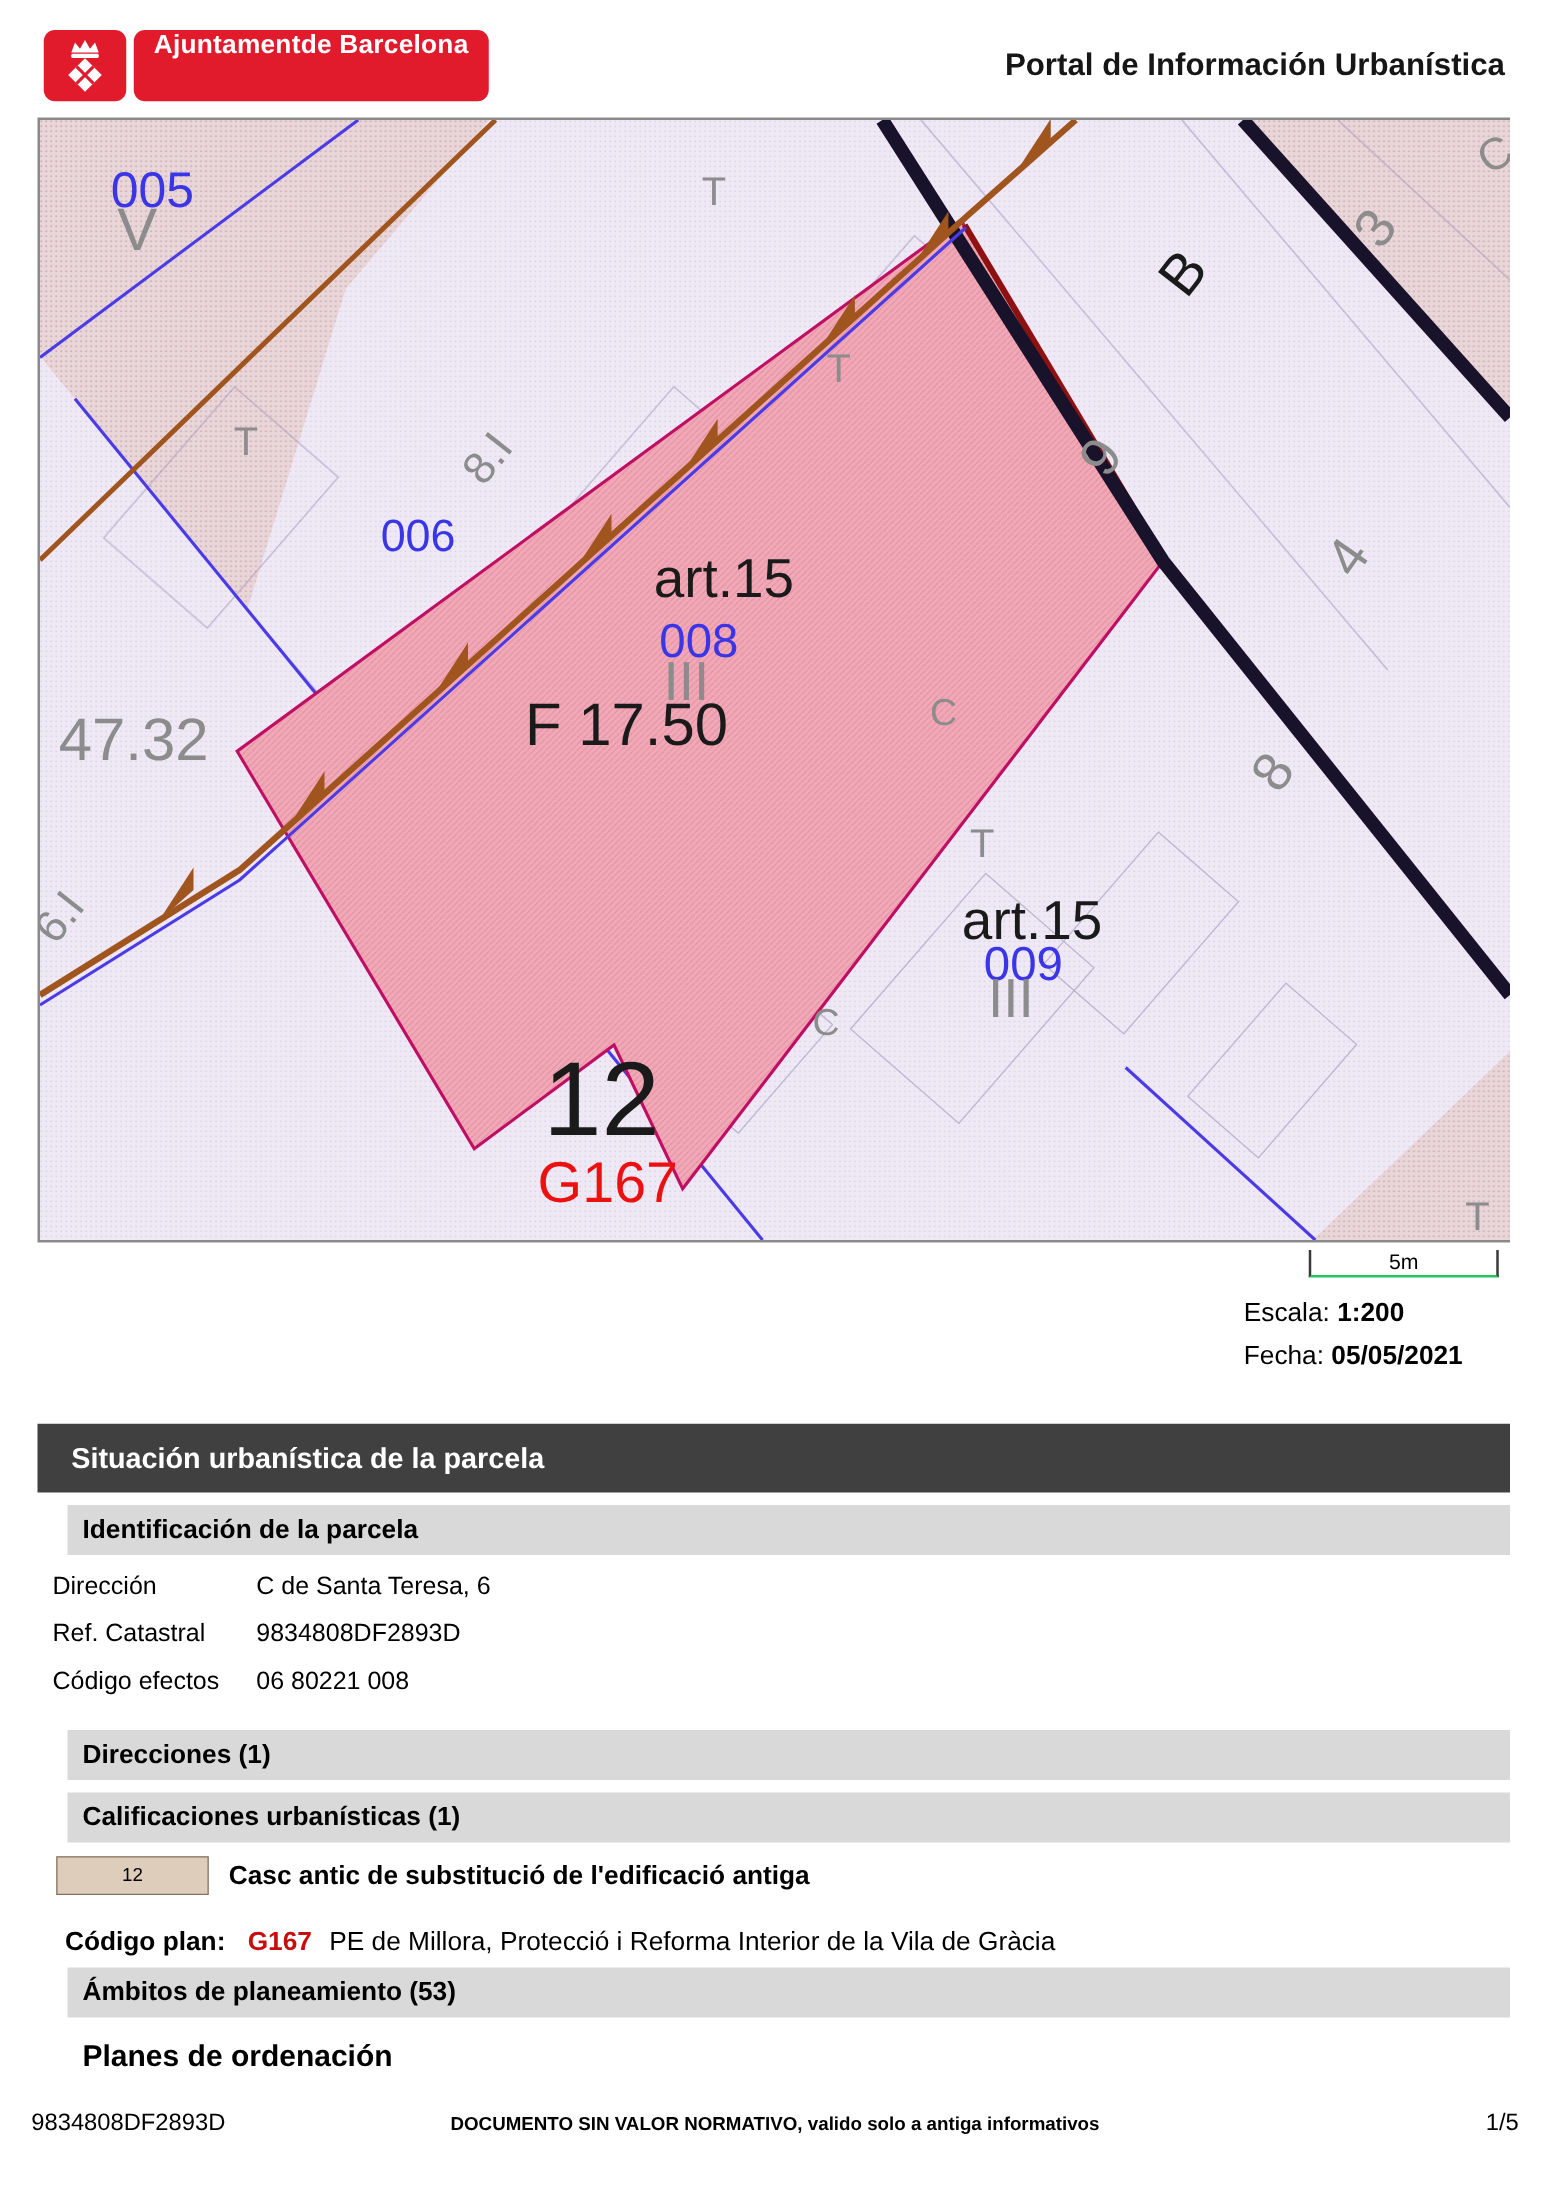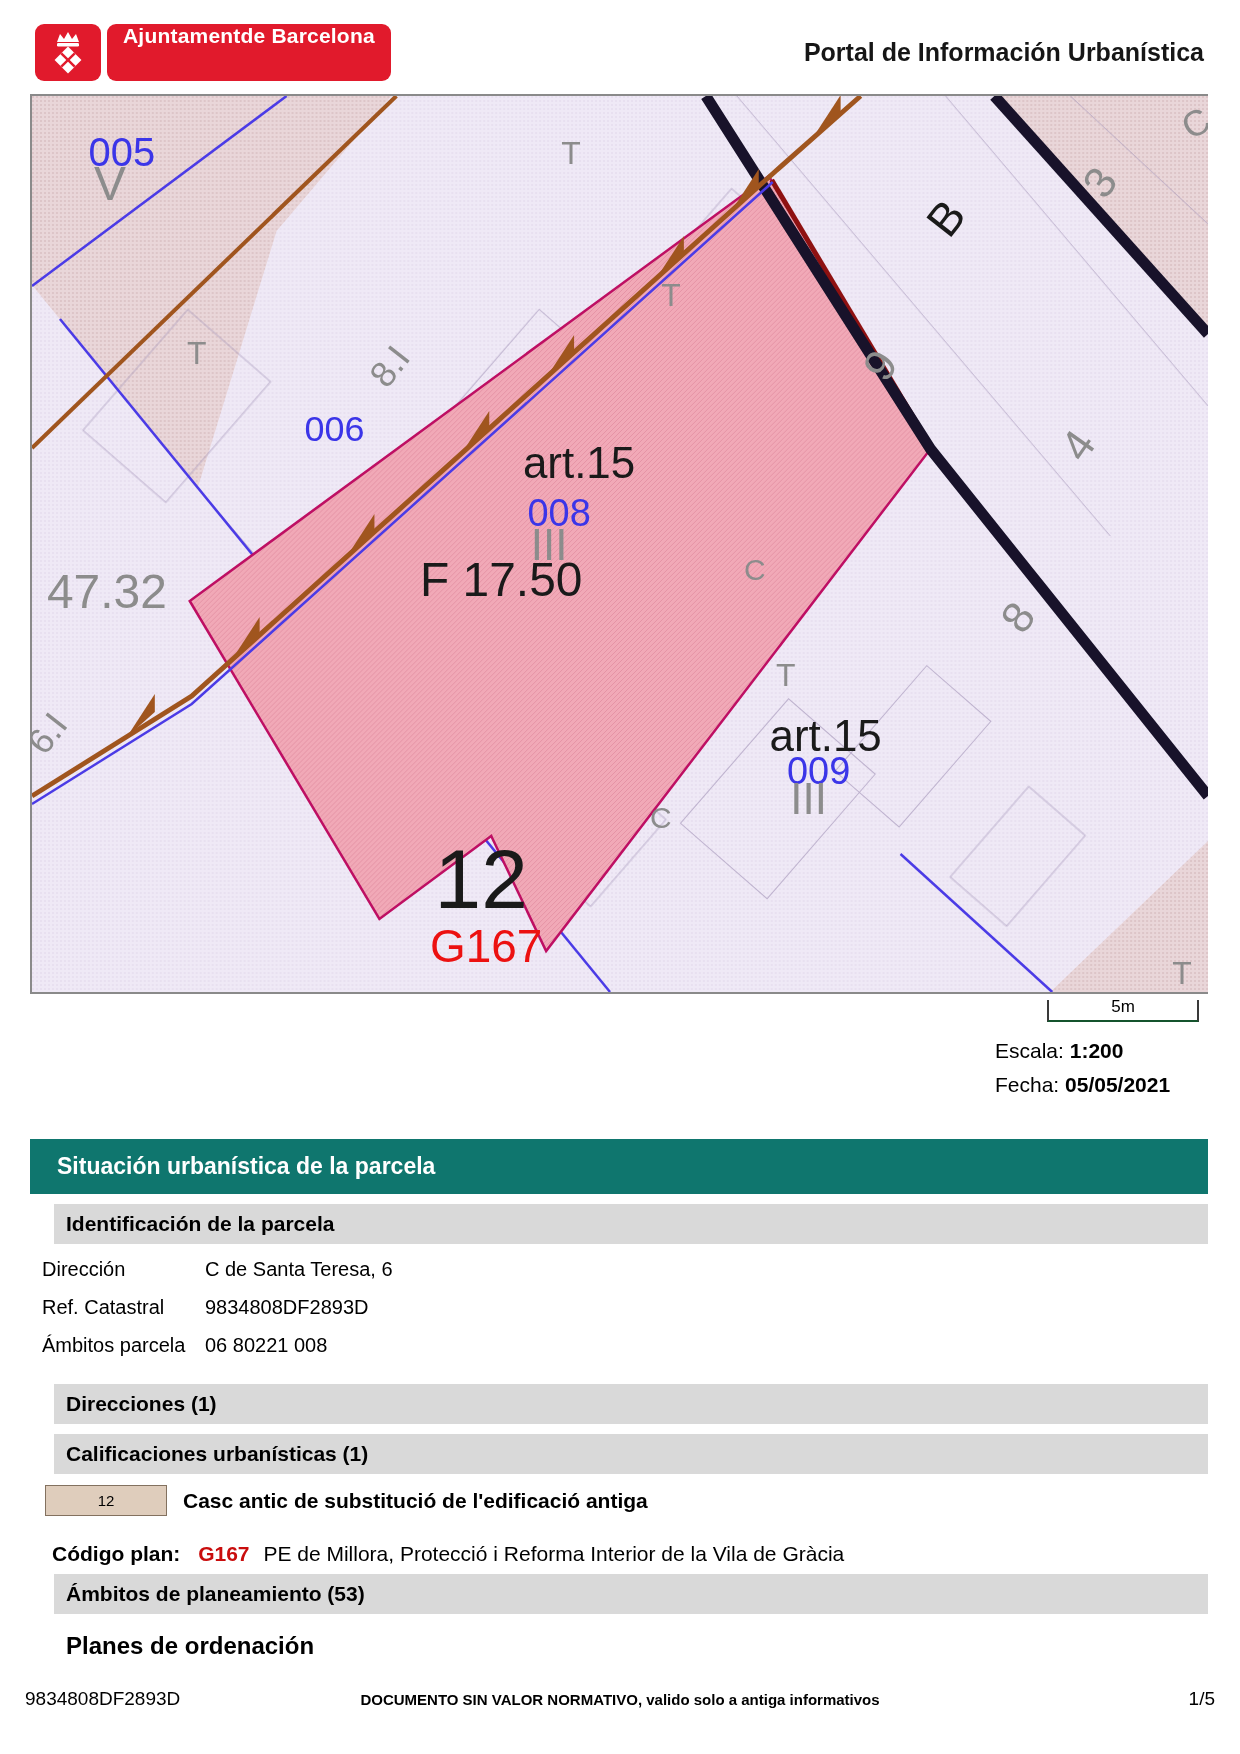--- a/index.html
+++ b/index.html
@@ -13,26 +13,26 @@
   .logo-crest{width:66px;height:57px;background:#E11A2C;border-radius:9px;display:flex;align-items:center;justify-content:center;}
   .logo-box{height:57px;background:#E11A2C;border-radius:9px;display:flex;flex-direction:row;justify-content:center;padding:0 16px;margin-left:2px;}
   .logo-box span{color:#fff;font-weight:bold;font-size:21px;line-height:1.18;letter-spacing:.2px;}
   .page-title{font-size:25px;font-weight:bold;color:#161616;margin-top:14px;}
   
   .map-wrap{margin:13px 32px 0 30px;border:2px solid #8A8A8A;height:896px;}
   .map-wrap svg{display:block;}
   #map-labels text{font-family:"Liberation Sans",sans-serif;}
   
   .scale-row{height:22px;margin:6px 41px 0 0;display:flex;justify-content:flex-end;}
-  .scale-bracket{width:148px;height:20px;border-left:2px solid #3a3a3a;border-right:2px solid #3a3a3a;border-bottom:2px solid #14532d;display:flex;align-items:flex-start;justify-content:center;}
+  .scale-bracket{width:148px;height:20px;border-left:2px solid #3a3a3a;border-right:2px solid #3a3a3a;border-bottom:2px solid #22c55e;display:flex;align-items:flex-end;justify-content:center;}
   .scale-bracket span{font-size:17px;margin-top:-3px;}
   .escala-block{margin:12px 0 0 995px;font-size:21px;line-height:1.6;}
   
   .sections{margin:38px 32px 0 30px;}
-  .bar-blue{height:55px;line-height:55px;background:#0f766e;color:#fff;font-size:23px;font-weight:bold;padding-left:27px;}
+  .bar-blue{height:55px;line-height:55px;background:#404040;color:#fff;font-size:23px;font-weight:bold;padding-left:27px;}
   .bar-gray{height:40px;line-height:40px;background:#D9D9D9;color:#000;font-size:21px;font-weight:bold;padding-left:12px;margin-left:24px;}
   .mt10{margin-top:10px;}
   .id-rows{padding:6px 0 20px 0;}
   .id-row{display:flex;align-items:center;height:38px;padding-left:12px;font-size:20px;}
   .id-row .lbl{width:163px;}
   .swatch-row{display:flex;align-items:center;margin:11px 0 0 15px;}
   .swatch{width:120px;height:29px;background:#DFCDBC;border:1px solid #83715F;display:flex;align-items:center;justify-content:center;font-size:15px;}
   .swatch-label{font-size:21px;font-weight:bold;margin-left:16px;}
   .codigo-row{margin:26px 0 8px 22px;font-size:21px;}
   .cp-label{font-weight:bold;}
@@ -193,21 +193,21 @@
   <div class="id-rows" id="id-rows">
       <div class="id-row">
         <span class="lbl">Dirección</span>
         <span>C de Santa Teresa, 6</span>
       </div>
       <div class="id-row">
         <span class="lbl">Ref. Catastral</span>
         <span>9834808DF2893D</span>
       </div>
       <div class="id-row">
-        <span class="lbl">Ámbitos parcela</span>
+        <span class="lbl">Código efectos</span>
         <span>06 80221 008</span>
       </div>
     </div>
 
   <div class="bar-gray">Direcciones (1)</div>
 
   <div class="bar-gray mt10">Calificaciones urbanísticas (1)</div>
 
   <div class="swatch-row">
     <div class="swatch">12</div>

